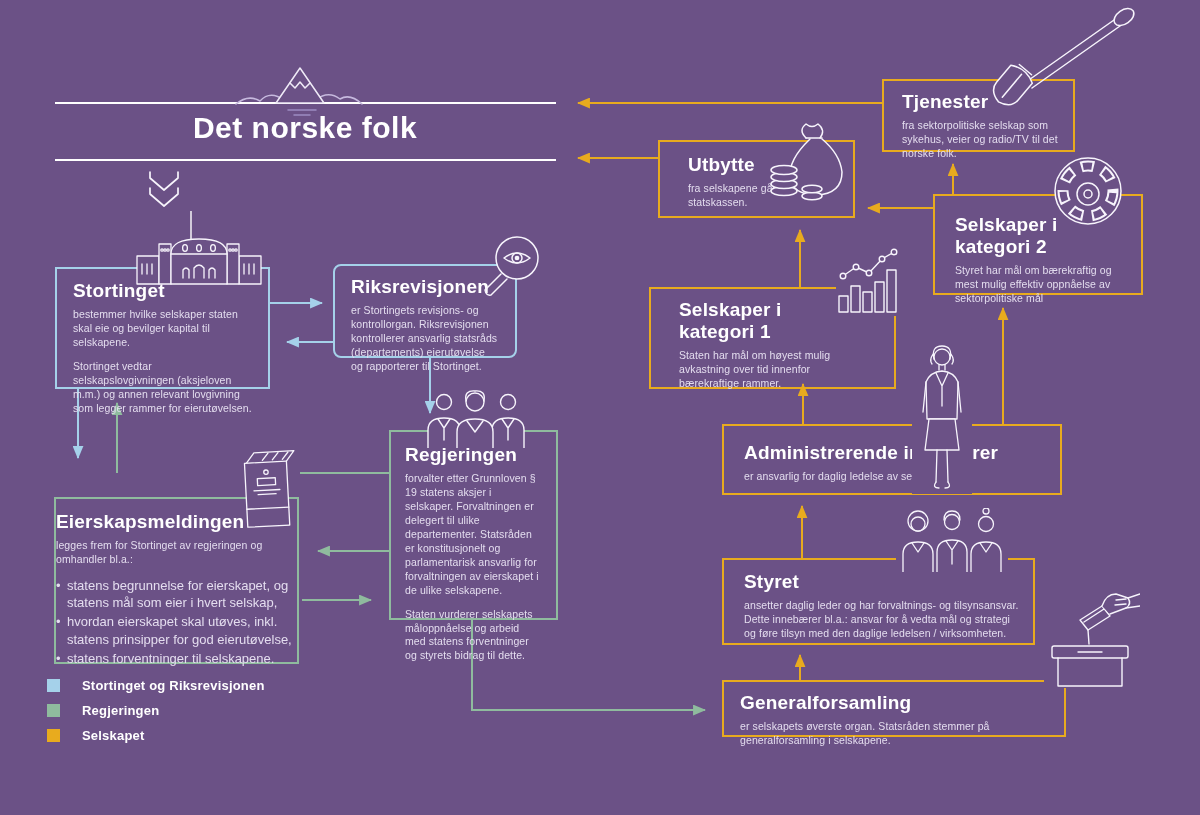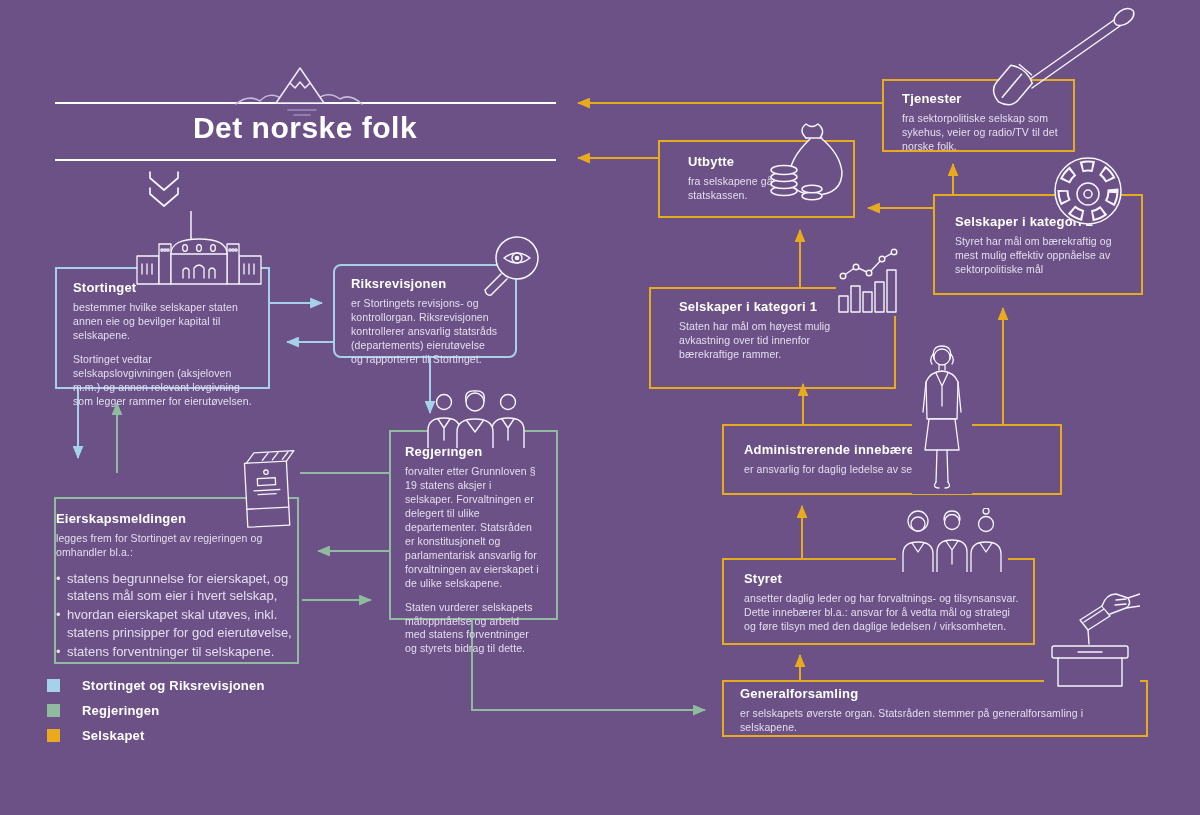--- a/index.html
+++ b/index.html
@@ -7,21 +7,21 @@
     position:relative;width:1200px;height:815px;overflow:hidden;
     background:#6b5186;
     font-family:"Liberation Sans",sans-serif;
   }
   .lines{position:absolute;left:0;top:0;pointer-events:none;}
   .icon{position:absolute;pointer-events:none;}
   .box{position:absolute;border:2px solid;box-sizing:border-box;background:transparent;}
   .box.blue{border-color:#a5d1ea;}
   .box.green{border-color:#8fbb9e;}
   .box.yellow{border-color:#e8ab1e;}
-  .box h3{margin:0 0 6px 0;font-size:13px;font-weight:bold;color:#ffffff;letter-spacing:.2px;}
+  .box h3{margin:0 0 6px 0;font-size:19px;font-weight:bold;color:#ffffff;letter-spacing:.2px;}
   .box p{margin:0 0 10px 0;font-size:10.5px;line-height:1.33;color:#e4ddef;letter-spacing:.1px;}
   .box p:last-child{margin-bottom:0;}
   .box ul{margin:9px 0 0 0;padding:0;list-style:none;}
   .box li{position:relative;padding-left:11px;font-size:13px;line-height:1.33;color:#e4ddef;margin-bottom:2px;}
   .box li:before{content:"•";position:absolute;left:0;top:0;color:#e4ddef;}
   .brand{
     position:absolute;left:55px;top:111px;width:500px;text-align:center;
     font-size:30px;font-weight:bold;color:#ffffff;letter-spacing:.5px;
   }
   .legend{position:absolute;left:47px;top:678px;}
@@ -76,21 +76,21 @@
     <path d="M803,424 V384" stroke="#e8ab1e" stroke-width="2" fill="none" marker-end="url(#ay)"></path>
     <path d="M1003,424 V308" stroke="#e8ab1e" stroke-width="2" fill="none" marker-end="url(#ay)"></path>
     <path d="M802,558 V506" stroke="#e8ab1e" stroke-width="2" fill="none" marker-end="url(#ay)"></path>
     <path d="M800,680 V655" stroke="#e8ab1e" stroke-width="2" fill="none" marker-end="url(#ay)"></path>
   </svg>
 
   <div class="brand">Det norske folk</div>
 
   <div class="box blue" style="left:55px;top:267px;width:215px;height:122px;padding:11px 16px;">
     <h3>Stortinget</h3>
-    <p>bestemmer hvilke selskaper staten annen eie og bevilger kapital til selskapene.</p>
+    <p>bestemmer hvilke selskaper staten skal eie og bevilger kapital til selskapene.</p>
     <p>Stortinget vedtar selskapslovgivningen (aksjeloven m.m.) og annen relevant lovgivning som legger rammer for eierutøvelsen.</p>
   </div>
 
   <div class="box blue" style="left:333px;top:264px;width:184px;height:94px;padding:10px 16px;border-radius:8px;">
     <h3>Riksrevisjonen</h3>
     <p>er Stortingets revisjons- og kontrollorgan. Riksrevisjonen kontrollerer ansvarlig statsråds (departements) eierutøvelse og rapporterer til Stortinget.</p>
   </div>
 
   <div class="box green" style="left:54px;top:473px;width:245px;height:167px;padding:12px 0;margin-top:24px;">
     <h3>Eierskapsmeldingen</h3>
@@ -131,21 +131,21 @@
   <div class="box yellow" style="left:722px;top:424px;width:340px;height:71px;padding:16px 0 0 20px;">
     <h3>Administrerende innebærer</h3>
     <p class="tx-ad">er ansvarlig for daglig ledelse av selskapet.</p>
   </div>
 
   <div class="box yellow" style="left:722px;top:558px;width:313px;height:87px;padding:11px 14px 0 20px;">
     <h3>Styret</h3>
     <p>ansetter daglig leder og har forvaltnings- og tilsynsansvar. Dette innebærer bl.a.: ansvar for å vedta mål og strategi og føre tilsyn med den daglige ledelsen / virksomheten.</p>
   </div>
 
-  <div class="box yellow" style="left:722px;top:680px;width:426px;height:57px;padding:4px 12px 0 16px;">
+  <div class="box yellow" style="left:722px;top:680px;width:344px;height:57px;padding:10px 12px 0 16px;">
     <h3>Generalforsamling</h3>
     <p>er selskapets øverste organ. Statsråden stemmer på generalforsamling i selskapene.</p>
   </div>
 
   <svg class="icon" style="left:232px;top:60px;" width="136" height="60" viewBox="0 0 136 60">
     <g stroke-linecap="round" stroke-linejoin="round" fill="none" stroke-width="1.5">
       <path d="M4,44 Q16,34 28,41 Q38,30 52,40" stroke="#c6b9de"></path>
       <path d="M84,40 Q96,30 108,39 Q118,33 130,44" stroke="#c6b9de"></path>
       <path d="M44,43 L68,8 L92,43 Z" fill="#6b5186" stroke="#efeaf7"></path>
       <path d="M58,23 L63,28 L68,22 L73,28 L78,23" stroke="#efeaf7"></path>

